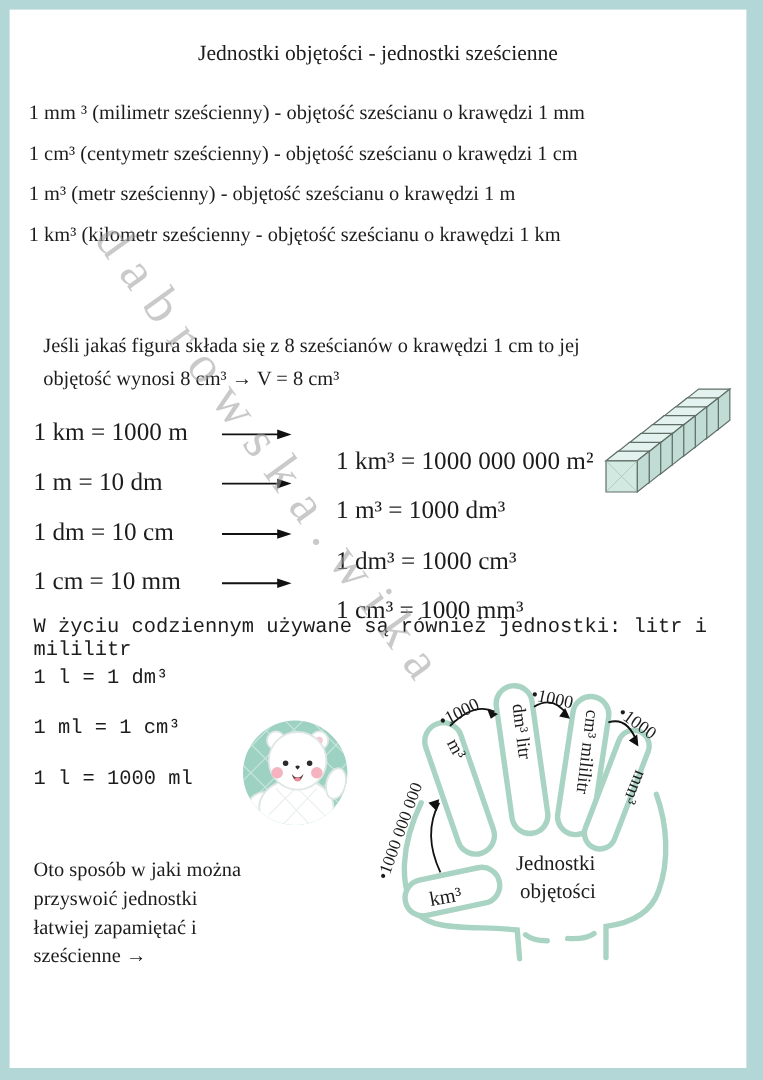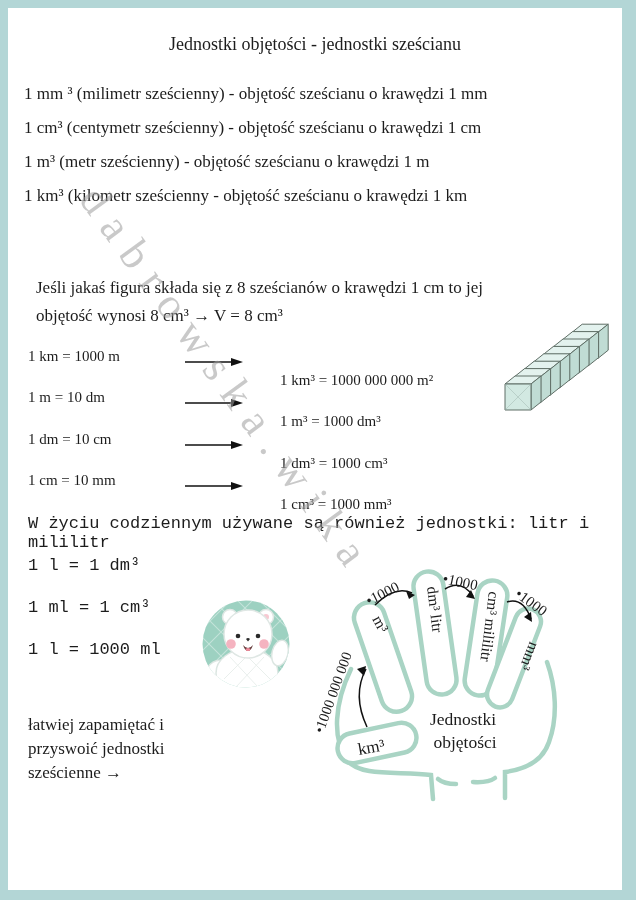--- a/index.html
+++ b/index.html
@@ -10,41 +10,41 @@
     color:#1c1c1c;
   }
   .sheet{
     position:absolute; left:8px; top:8px; right:14px; bottom:10px;
     background:#ffffff;
   }
   .abs{position:absolute;}
   .title{top:25px; left:0; width:100%; text-align:center; font-size:18px; line-height:22px;}
   .defs{top:69px; left:16px; width:584px; font-size:17px; line-height:34px; white-space:nowrap;}
   .example{top:266px; left:28px; width:584px; font-size:17px; line-height:28px;}
-  .conv-row{left:20px; width:590px; height:30px; font-size:15px;}
+  .conv-row{left:20px; width:590px; height:30px; font-size:21px;}
   .conv-left{position:absolute; left:0; top:0; white-space:nowrap;}
   .conv-arrow{position:absolute; left:157px; top:8px;}
   .conv-right{position:absolute; left:252px; top:5px; white-space:nowrap;margin-top:19px;}
   .liters-intro{top:506px; left:20px; width:584px; font-size:17px;font-family:Liberation Mono, monospace;}
   .liter-fact{left:20px; font-size:17px; white-space:nowrap;font-family:Liberation Mono, monospace;}
   .memo{top:705px; left:20px; width:250px; font-size:17px; line-height:24px;}
   .watermark{
     top:168px; left:102px; font-size:44px; letter-spacing:13px;
     color:#9e9e9e; opacity:0.55; white-space:nowrap;
     transform:rotate(54deg); transform-origin:0 0; z-index:5; pointer-events:none;
   }
   svg text{font-family:"Liberation Serif","DejaVu Serif",serif; fill:#1c1c1c;}
 </style>
 </head>
 <body>
 
 <div class="page">
   <div class="sheet">
 
-    <div class="abs title">Jednostki objętości - jednostki sześcianu</div>
+    <div class="abs title">Jednostki objętości - jednostki sześcienne</div>
 
     <div class="abs defs">
       <div>1 mm ³ (milimetr sześcienny) - objętość sześcianu o krawędzi 1 mm</div>
       <div>1 cm³ (centymetr sześcienny) - objętość sześcianu o krawędzi 1 cm</div>
       <div>1 m³ (metr sześcienny) - objętość sześcianu o krawędzi 1 m</div>
       <div>1 km³ (kilometr sześcienny - objętość sześcianu o krawędzi 1 km</div>
     </div>
 
     <div class="abs example">
       <div>Jeśli jakaś figura składa się z 8 sześcianów o krawędzi 1 cm to jej</div>
@@ -150,22 +150,23 @@
         <circle cx="58" cy="41" r="2.3" fill="#2a2a2a"></circle>
         <circle cx="31" cy="49" r="4.8" fill="#f5b3c0"></circle>
         <circle cx="64" cy="49" r="4.8" fill="#f5b3c0"></circle>
         <path d="M46,44 q2,-2 4,0 l-2,2.5 z" fill="#2a2a2a"></path>
         <path d="M43,50 q5,6 10,0 q-2,6 -5,6 q-3,0 -5,-6 z" fill="#6b4343"></path>
         <ellipse cx="48" cy="54.5" rx="2.4" ry="1.6" fill="#f08a9b"></ellipse>
       </g>
     </svg>
 
     <div class="abs memo">
+      <div>Oto sposób w jaki można</div>
+      <div>przyswoić jednostki</div>
       <div>łatwiej zapamiętać i</div>
-      <div>przyswoić jednostki</div>
       <div>sześcienne →</div>
     </div>
 
     <svg class="abs" style="left:307px; top:549px;" width="258" height="252" viewBox="0 0 258 252">
       <g stroke="#a9d4c4" stroke-width="4.5" fill="none" stroke-linecap="round">
         <path d="M 36,112 C 20,145 16,182 33,204 C 46,220 85,214 116,218 L 118,242"></path>
         <path d="M 232,105 C 241,130 243,160 234,185 C 228,203 213,212 190,215 L 190,241"></path>
         <path d="M 123,222 Q 129,227 141,227"></path>
         <path d="M 180,221 Q 173,226 158,225"></path>
       </g>

